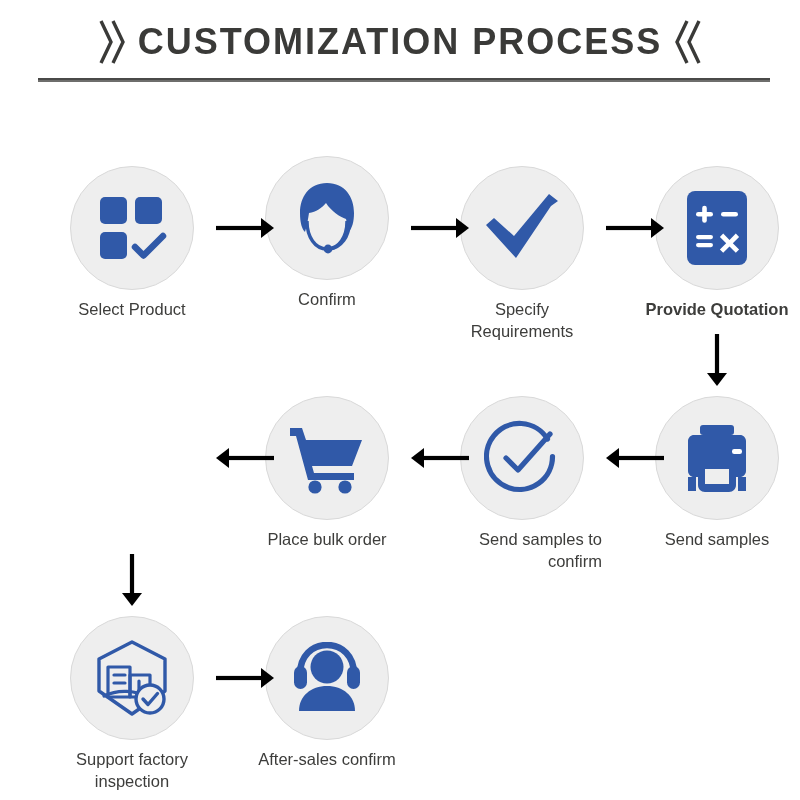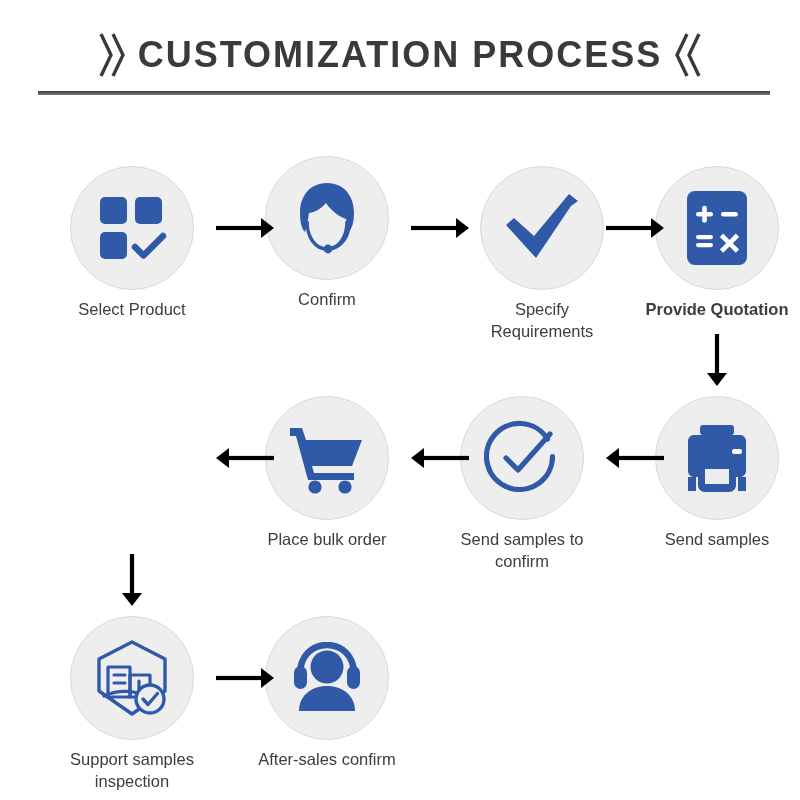--- a/index.html
+++ b/index.html
@@ -11,21 +11,21 @@
     width: 800px;
     height: 800px;
     overflow: hidden;
     font-family: "Liberation Sans", sans-serif;
     position: relative;
   }
 
   
   #header {
     position: absolute;
-    left: 0; top: 16px;
+    left: 0; top: 3px;
     width: 800px;
     height: 92px;
   }
   #title-row {
     position: absolute;
     left: 0; top: 8px;
     width: 800px;
     height: 62px;
     display: flex;
     align-items: center;
@@ -136,21 +136,21 @@
       <div class="circle">
         <svg viewBox="0 0 78 78" width="78" height="78">
     <path d="M39 4 C21 4 12 18 12 34 C12 44 14 50 17 53 C19 47 20 40 21 34 C28 33 34 29 38 24 C43 32 52 38 58 40 C59 45 60 49 61 53 C64 49 66 43 66 34 C66 18 57 4 39 4 Z" fill="#3059a8"></path>
     <path d="M19 42 C19 58 27 70 39 70 C51 70 59 58 59 42" fill="none" stroke="#3059a8" stroke-width="3.4"></path>
     <path d="M61 44 C61 58 53 68 42 70" fill="none" stroke="#3059a8" stroke-width="3.6" stroke-linecap="round"></path>
     <circle cx="40" cy="70" r="4.4" fill="#3059a8"></circle>
   </svg>
       </div>
       <div class="node-label">Confirm</div>
     </div>
-    <div class="node" style="left: 522px; top: 166px;">
+    <div class="node" style="left: 502px; top: 166px;">
       <div class="circle">
         <svg viewBox="0 0 78 72" width="78" height="72">
     <path d="M3 33 L11 26 L31 44 L66 2 L75 9 L68 14 L33 66 Z" fill="#3059a8"></path>
   </svg>
       </div>
       <div class="node-label">Specify Requirements</div>
     </div>
     <div class="node" style="left: 697px; top: 166px; font-weight: bold;">
       <div class="circle">
         <svg viewBox="0 0 60 74" width="60" height="74">
@@ -172,21 +172,21 @@
         <svg viewBox="0 0 78 70" width="78" height="70">
     <rect x="22" y="2" width="34" height="10" rx="3" fill="#3059a8"></rect>
     <path d="M10 18 C10 14.7 12.7 12 16 12 L62 12 C65.3 12 68 14.7 68 18 L68 48 C68 51.3 65.3 54 62 54 L58 54 L58 62 C58 66 55 69 51 69 L27 69 C23 69 20 66 20 62 L20 54 L16 54 C12.7 54 10 51.3 10 48 Z M27 46 L51 46 L51 61 L27 61 Z" fill="#3059a8" fill-rule="evenodd"></path>
     <rect x="10" y="54" width="8" height="14" fill="#3059a8"></rect>
     <rect x="60" y="54" width="8" height="14" fill="#3059a8"></rect>
     <rect x="54" y="26" width="10" height="5" rx="2.2" fill="#ffffff"></rect>
   </svg>
       </div>
       <div class="node-label">Send samples</div>
     </div>
-    <div class="node" style="left: 502px; top: 396px;">
+    <div class="node" style="left: 502px; top: 396px; text-align: right;">
       <div class="circle">
         <svg viewBox="0 0 76 76" width="76" height="76">
     <path d="M63.5 19 A33 33 0 1 0 68.5 36.5" fill="none" stroke="#3059a8" stroke-width="5.2" stroke-linecap="round"></path>
     <path d="M22 38 L34 50 L66 14" fill="none" stroke="#3059a8" stroke-width="5.2" stroke-linecap="round" stroke-linejoin="round"></path>
   </svg>
       </div>
       <div class="node-label">Send samples to confirm</div>
     </div>
     <div class="node" style="left: 307px; top: 396px;">
       <div class="circle">
@@ -205,21 +205,21 @@
     <path d="M16 28 L38 28 L38 58 L16 58 Z" fill="none" stroke="#3059a8" stroke-width="3.2" stroke-linejoin="round"></path>
     <path d="M38 36 L58 36 L58 58 L38 58 Z" fill="none" stroke="#3059a8" stroke-width="3.2" stroke-linejoin="round"></path>
     <line x1="22" y1="36" x2="33" y2="36" stroke="#3059a8" stroke-width="3.2" stroke-linecap="round"></line>
     <line x1="22" y1="44" x2="33" y2="44" stroke="#3059a8" stroke-width="3.2" stroke-linecap="round"></line>
     <line x1="47" y1="42" x2="47" y2="52" stroke="#3059a8" stroke-width="3.2" stroke-linecap="round"></line>
     <path d="M12 57 C26 50 44 51 58 59" fill="none" stroke="#3059a8" stroke-width="3.2" stroke-linecap="round"></path>
     <circle cx="58" cy="60" r="14" fill="#eeeeee" stroke="#3059a8" stroke-width="3.4"></circle>
     <path d="M51 60 L56 65.5 L65.5 54.5" fill="none" stroke="#3059a8" stroke-width="3.4" stroke-linecap="round" stroke-linejoin="round"></path>
   </svg>
       </div>
-      <div class="node-label">Support samples
+      <div class="node-label">Support factory
 inspection</div>
     </div>
     <div class="node" style="left: 307px; top: 616px;">
       <div class="circle">
         <svg viewBox="0 0 80 72" width="80" height="72">
     <path d="M13 32 C13 14 25 3 40 3 C55 3 67 14 67 32" fill="none" stroke="#3059a8" stroke-width="6.5" stroke-linecap="round"></path>
     <rect x="7" y="24" width="13" height="23" rx="6.5" fill="#3059a8"></rect>
     <rect x="60" y="24" width="13" height="23" rx="6.5" fill="#3059a8"></rect>
     <circle cx="40" cy="25" r="16.5" fill="#3059a8"></circle>
     <path d="M40 44 C24 44 12 54 12 69 L68 69 C68 54 56 44 40 44 Z" fill="#3059a8"></path>

